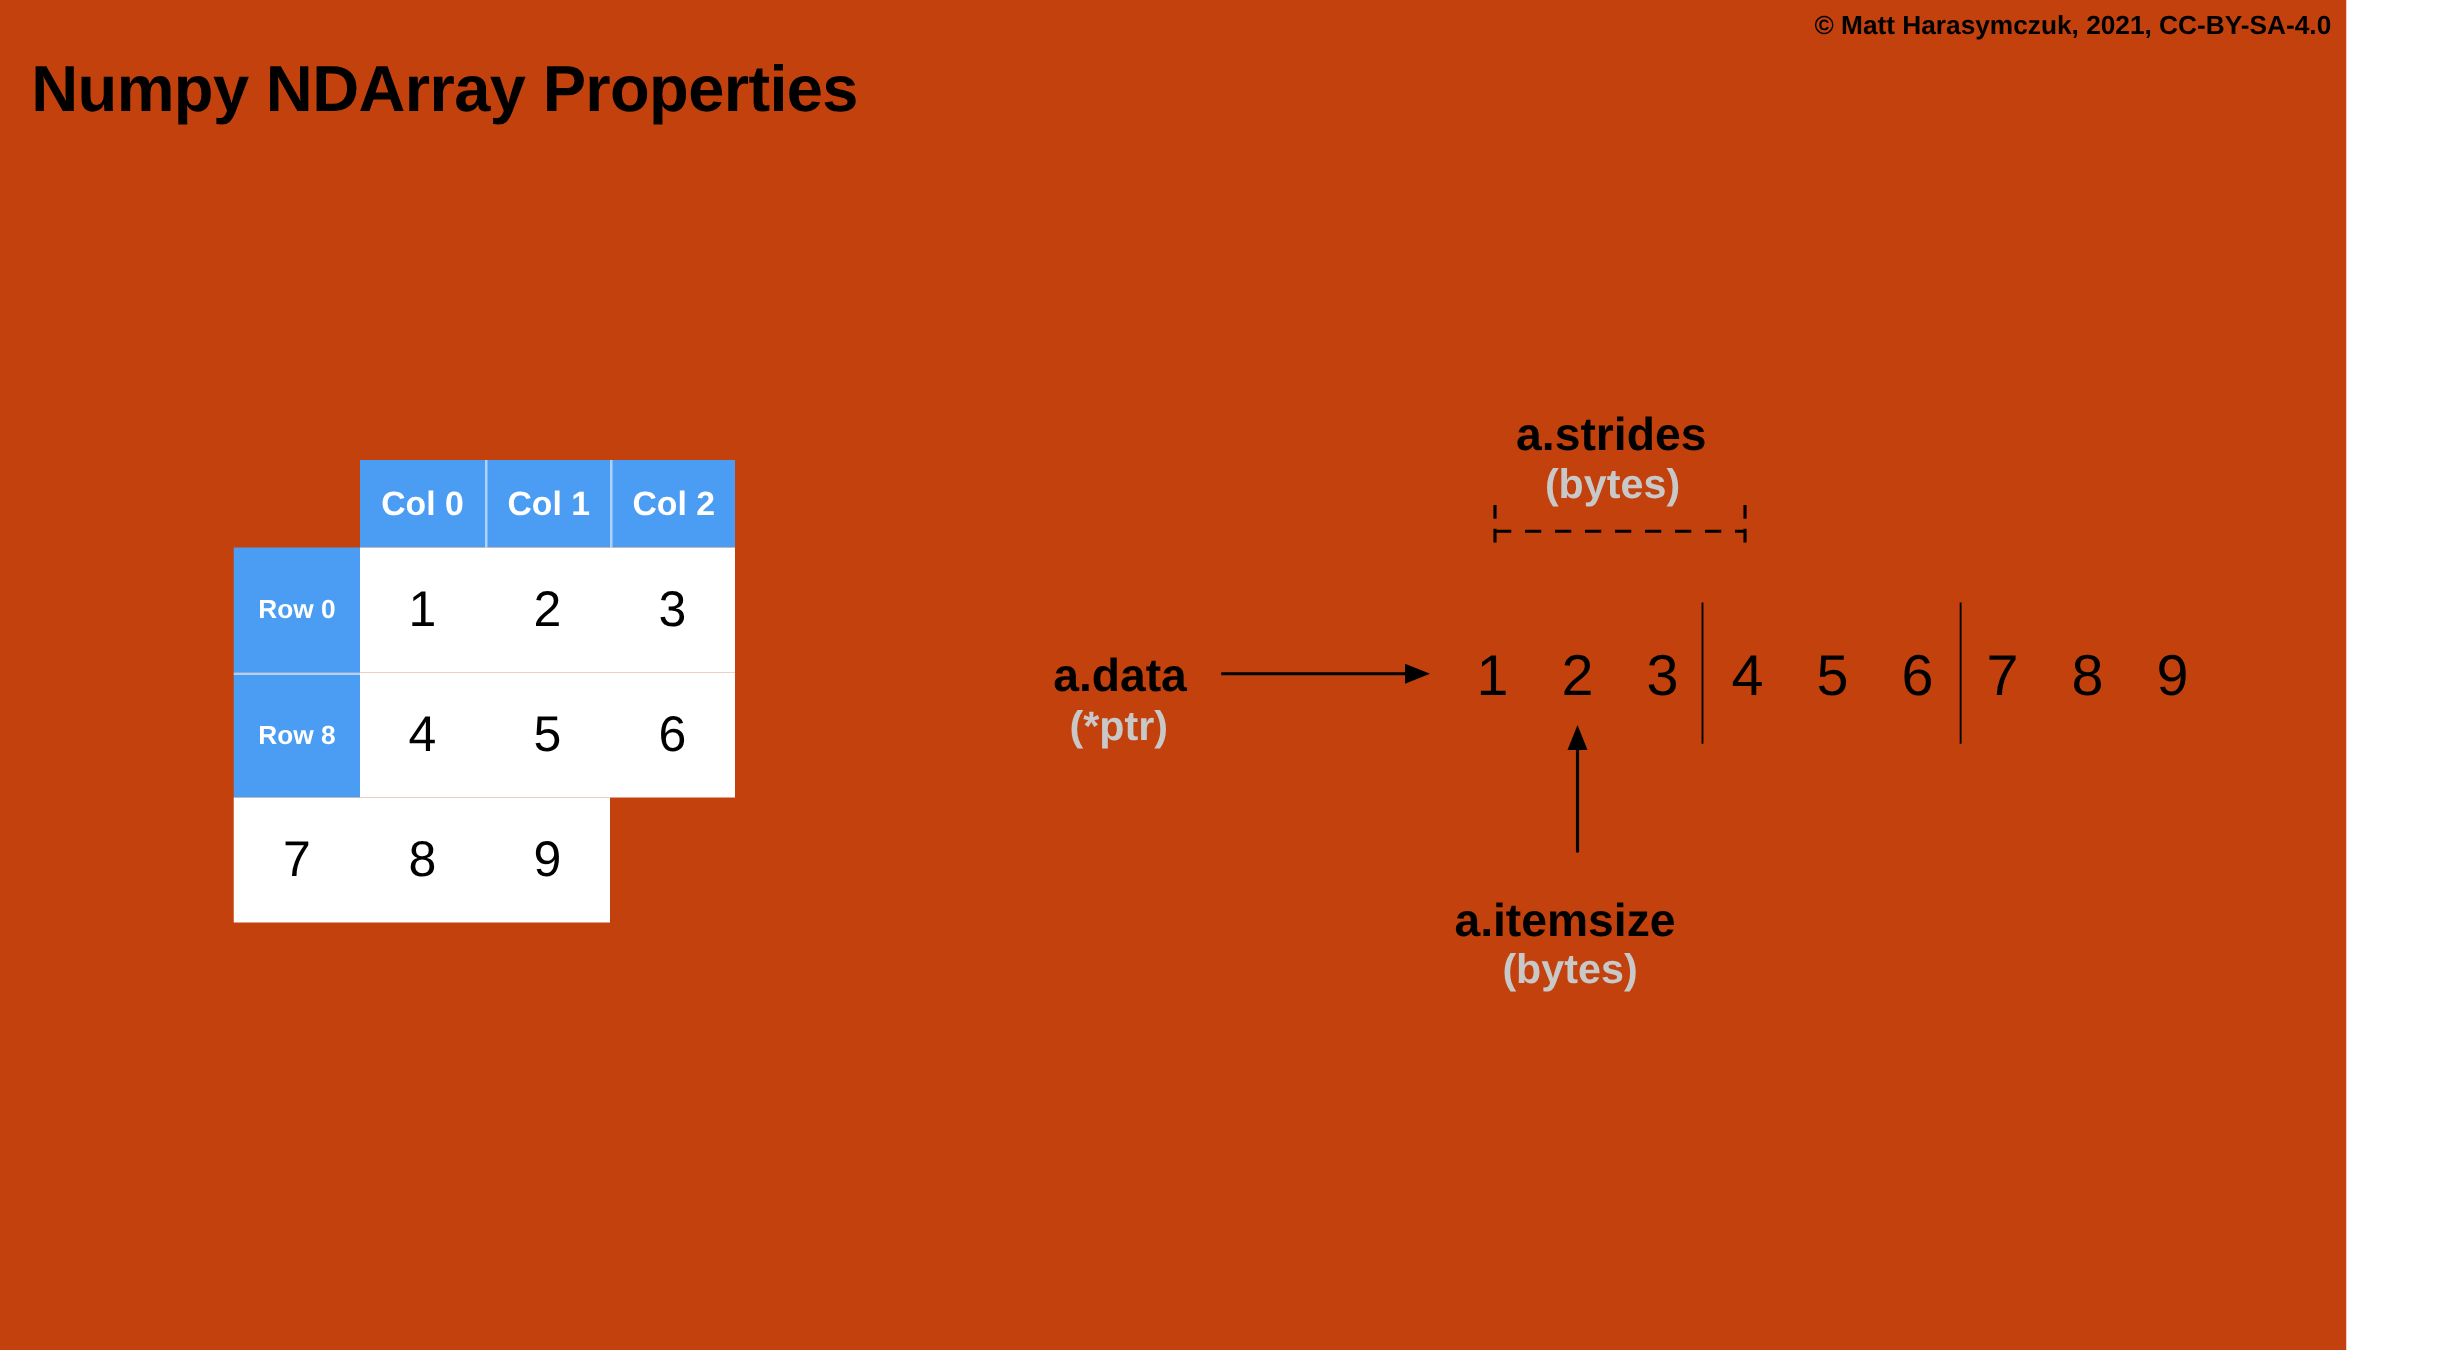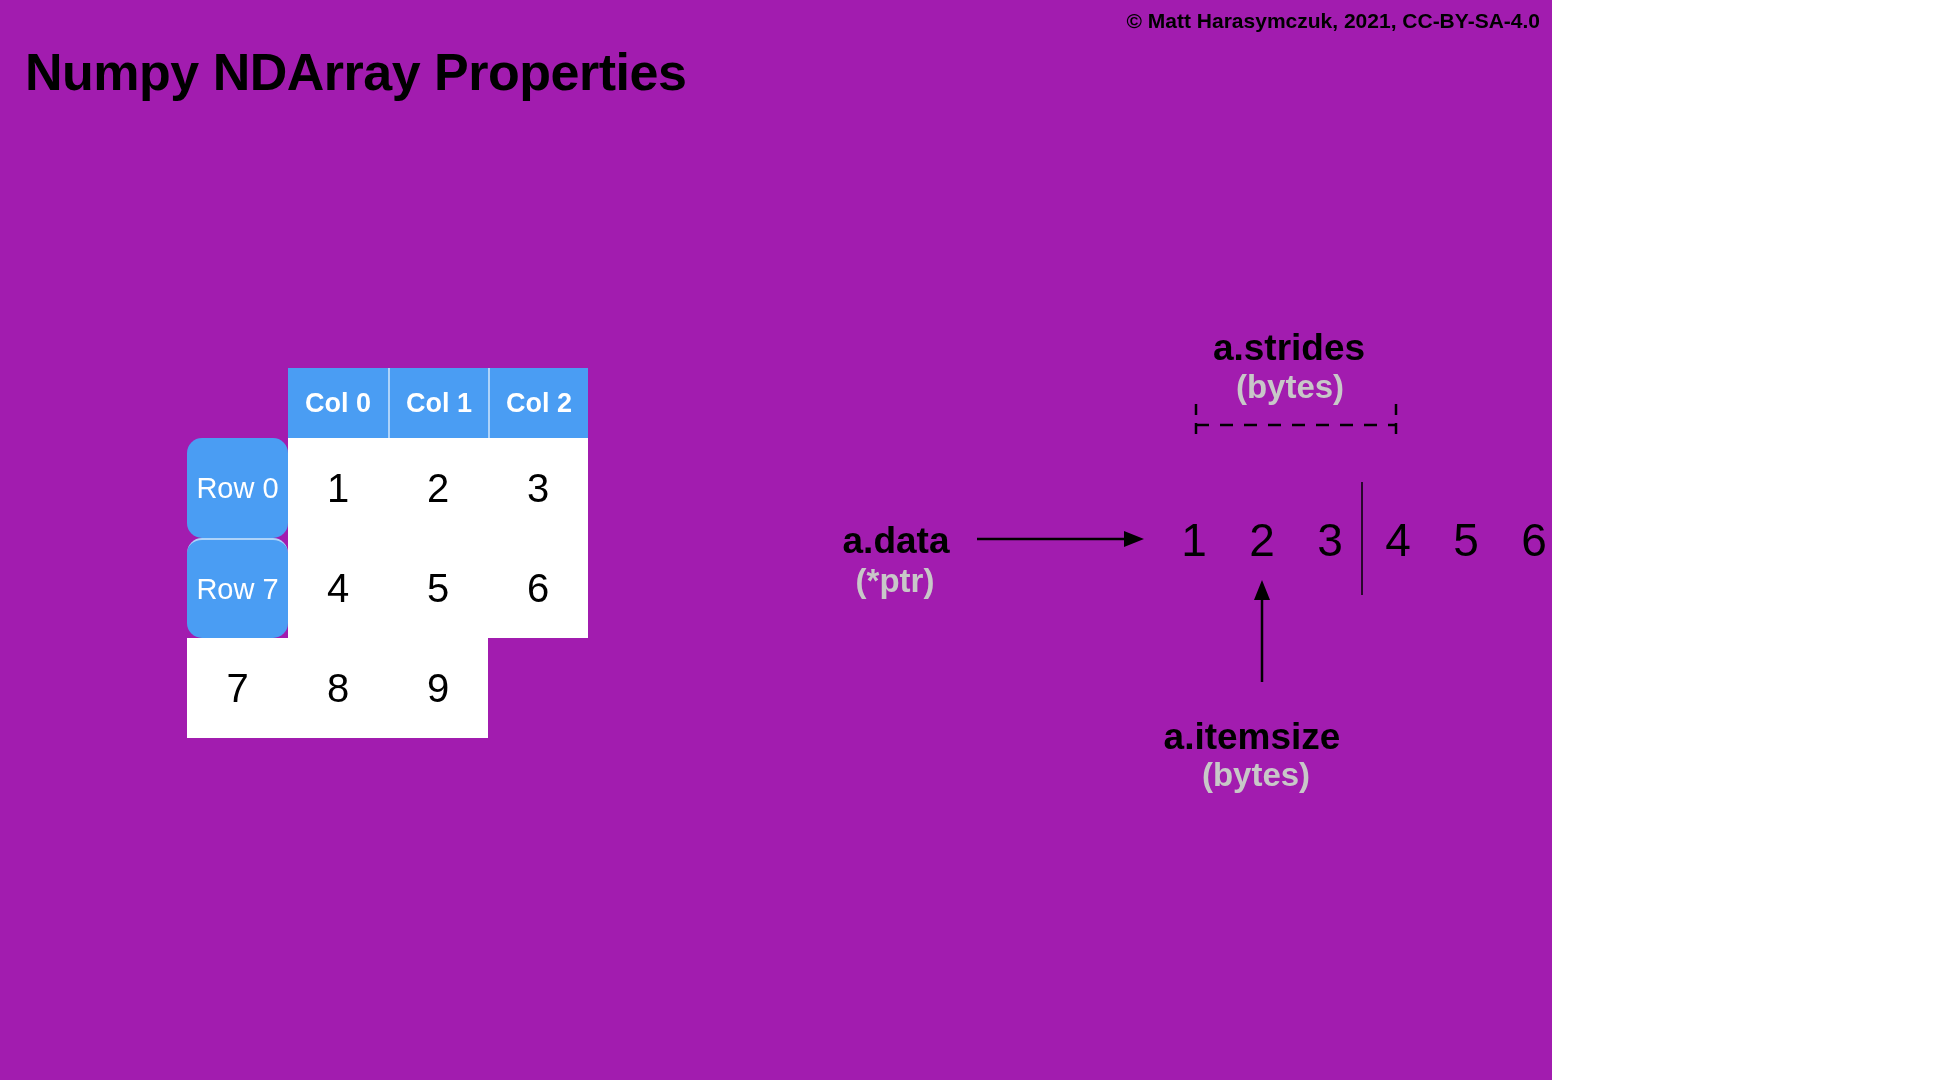--- a/index.html
+++ b/index.html
@@ -3,23 +3,23 @@
 <meta charset="utf-8">
 <style>
   html, body {
     margin: 0;
     padding: 0;
     background: #ffffff;
     font-family: "Liberation Sans", sans-serif;
   }
   .stage {
     position: relative;
-    width: 1552px;
+    width: 1877px;
     height: 1080px;
-    background: #a21caf;
+    background: #c2410c;
     overflow: hidden;
   }
 
   
   .copyright {
     position: absolute;
     top: 9px;
     right: 12px;
     font-size: 21px;
     font-weight: bold;
@@ -56,23 +56,22 @@
     background: var(--blue);
     color: #ffffff;
     font-size: 27px;
     font-weight: bold;
     margin-top: 28px;
   }
   .m-head.sep-left { border-left: 2px solid rgba(255,255,255,0.55); }
   .m-rowlabel {
     background: var(--blue);
     color: #ffffff;
-    font-size: 29px;
-    font-weight: normal;
-    border-radius: 15px;
+    font-size: 21px;
+    font-weight: bold;
   }
   .m-rowlabel.sep-top { border-top: 2px solid rgba(255,255,255,0.55); }
   .m-val {
     background: #ffffff;
     color: #000000;
     font-size: 40px;
     font-weight: normal;
   }
 
   
@@ -119,21 +118,21 @@
     <div class="m-cell m-corner"></div>
     <div class="m-cell m-head">Col 0</div>
     <div class="m-cell m-head sep-left">Col 1</div>
     <div class="m-cell m-head sep-left">Col 2</div>
 
     <div class="m-cell m-rowlabel">Row 0</div>
     <div class="m-cell m-val">1</div>
     <div class="m-cell m-val">2</div>
     <div class="m-cell m-val">3</div>
 
-    <div class="m-cell m-rowlabel sep-top">Row 7</div>
+    <div class="m-cell m-rowlabel sep-top">Row 8</div>
     <div class="m-cell m-val">4</div>
     <div class="m-cell m-val">5</div>
     <div class="m-cell m-val">6</div>
 
     <div class="m-cell m-val">7</div>
     <div class="m-cell m-val">8</div>
     <div class="m-cell m-val">9</div>
   </div>
 
   <svg class="diagram-svg" viewBox="0 0 1960 1080">

